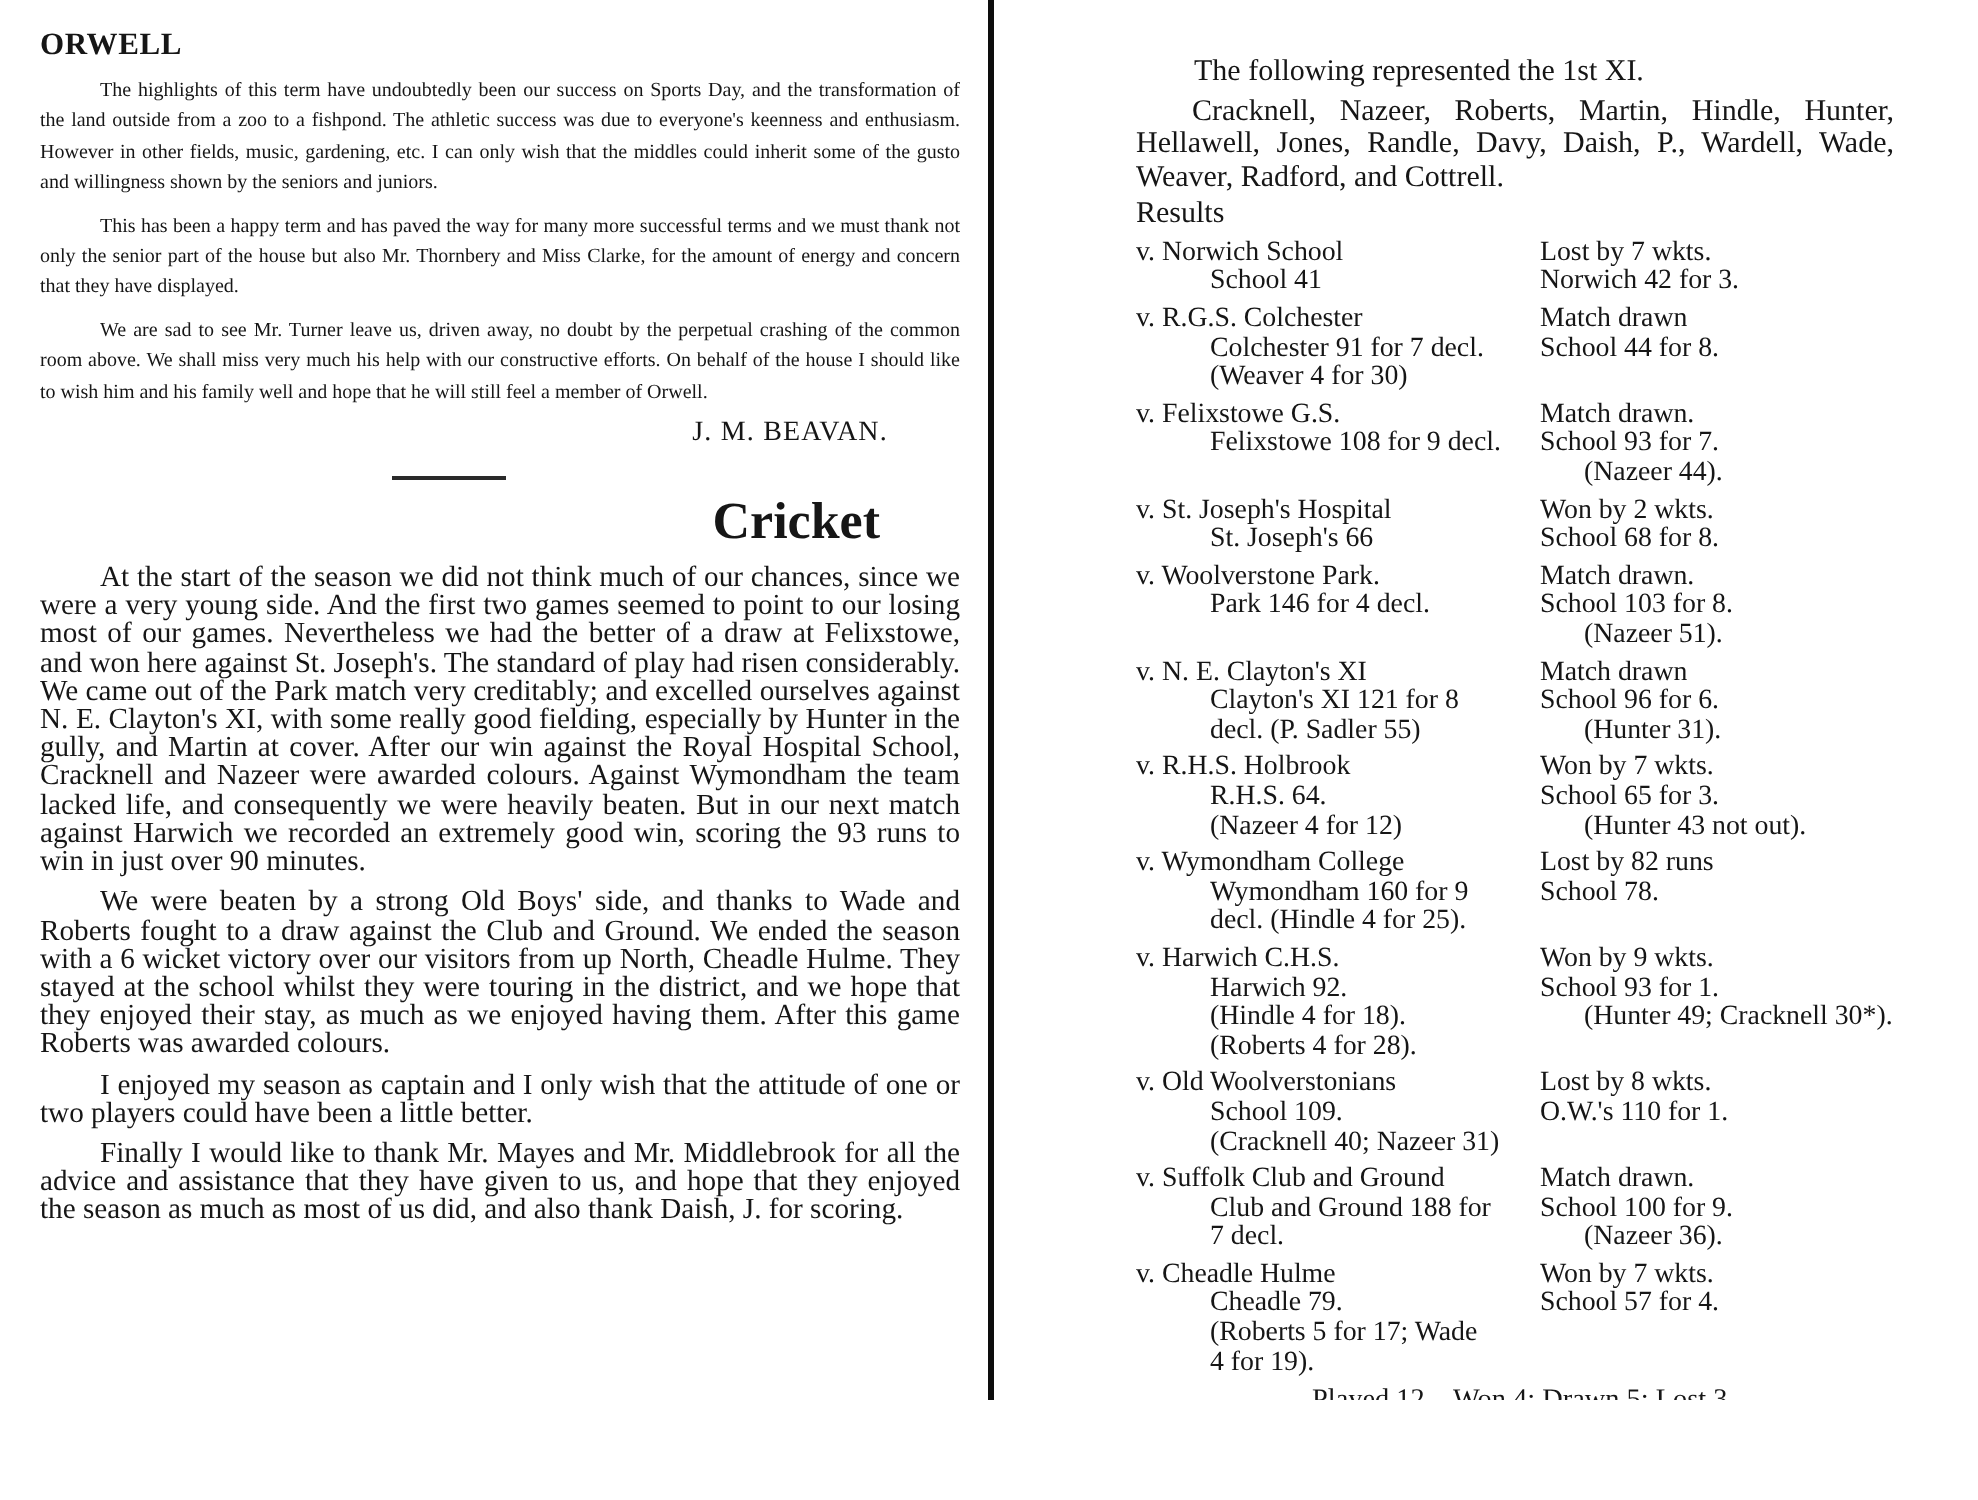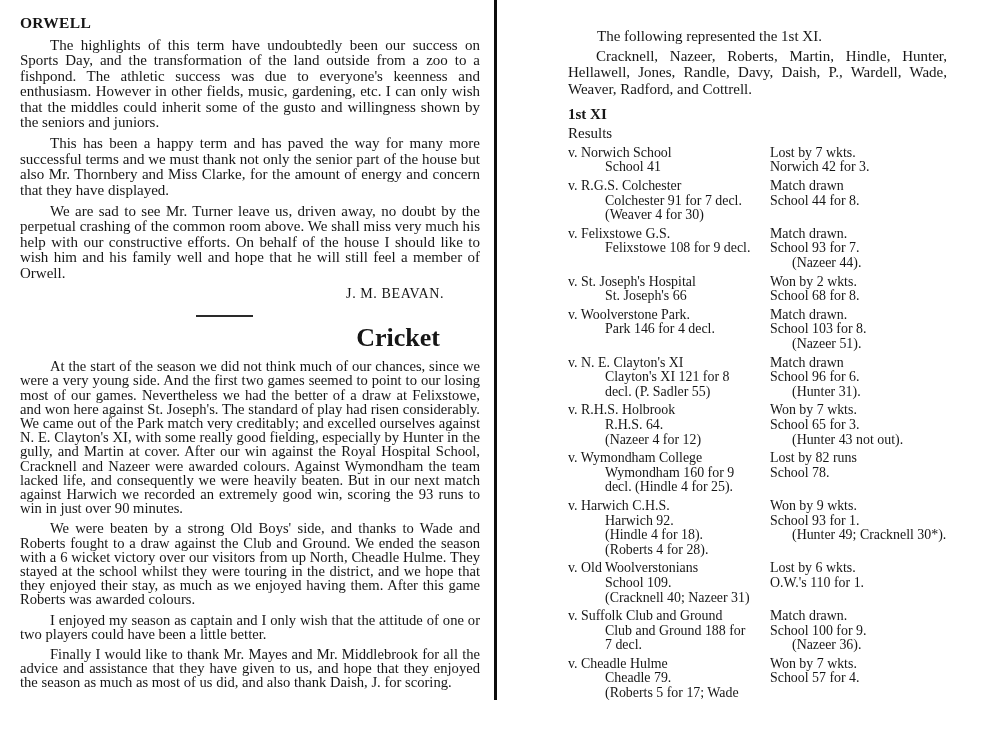--- a/index.html
+++ b/index.html
@@ -8,21 +8,21 @@
     font-family:"Liberation Serif","DejaVu Serif",serif;color:#161616;
     overflow:hidden;
   }
   .page{position:absolute;top:0;height:750px;box-sizing:border-box;}
   .page-left{left:0;width:494px;padding:14px 14px 0 20px;}
   .page-right{left:497px;width:492px;padding:27px 42px 0 71px;}
   .gutter{position:absolute;left:494px;top:0;width:3px;height:750px;background:#0d0d0d;}
 
   
   .orwell-heading{font-size:15.5px;font-weight:bold;letter-spacing:.3px;margin:0;}
-  .par{font-size:15px;line-height:15.4px;text-align:justify;text-indent:30px;margin:6px 0 0 0;}
+  .par{font-size:10px;line-height:15.4px;text-align:justify;text-indent:30px;margin:6px 0 0 0;}
   .signature{margin:5px 36px 0 0;text-align:right;font-size:14px;letter-spacing:.6px;}
   .section-rule{width:57px;border:0;border-top:2px solid #2a2a2a;margin:13px 0 0 176px;}
   .cricket-heading{font-size:26px;font-weight:bold;text-align:right;margin:6px 40px 0 0;line-height:30px;}
   .cricket .par{font-size:14.6px;line-height:14.2px;margin-top:6px;}
 
   
   .intro-line{font-size:15px;margin:1px;text-indent:28px;}
   .intro-names{font-size:15px;line-height:16.3px;margin:3px 0 0 0;text-align:justify;text-indent:28px;}
   .results-title{font-size:15px;font-weight:bold;margin-top:9px;}
   .results-sub{font-size:15px;font-weight:normal;margin-top:2px;}
@@ -65,21 +65,20 @@
 
     <div class="pagenum pagenum-left">12</div>
   </div>
 
   <div class="gutter"></div>
 
   <div class="page page-right">
     <p class="intro-line">The following represented the 1st XI.</p>
     <p class="intro-names">Cracknell, Nazeer, Roberts, Martin, Hindle, Hunter, Hellawell, Jones, Randle, Davy, Daish, P., Wardell, Wade, Weaver, Radford, and Cottrell.</p>
 
-    <div class="results-title">1st XI</div>
     <div class="results-sub">Results</div>
 
     <div class="matches">
 
         <div class="match">
           <div class="mcol-left">
             <div class="line">v. Norwich School</div>
             <div class="line ind">School 41</div>
           </div>
           <div class="mcol-right">
@@ -187,21 +186,21 @@
           </div>
         </div>
 
         <div class="match">
           <div class="mcol-left">
             <div class="line">v. Old Woolverstonians</div>
             <div class="line ind">School 109.</div>
             <div class="line ind">(Cracknell 40; Nazeer 31)</div>
           </div>
           <div class="mcol-right">
-            <div class="line">Lost by 6 wkts.</div>
+            <div class="line">Lost by 8 wkts.</div>
             <div class="line">O.W.'s 110 for 1.</div>
           </div>
         </div>
 
         <div class="match">
           <div class="mcol-left">
             <div class="line">v. Suffolk Club and Ground</div>
             <div class="line ind">Club and Ground 188 for</div>
             <div class="line ind">7 decl.</div>
           </div>

